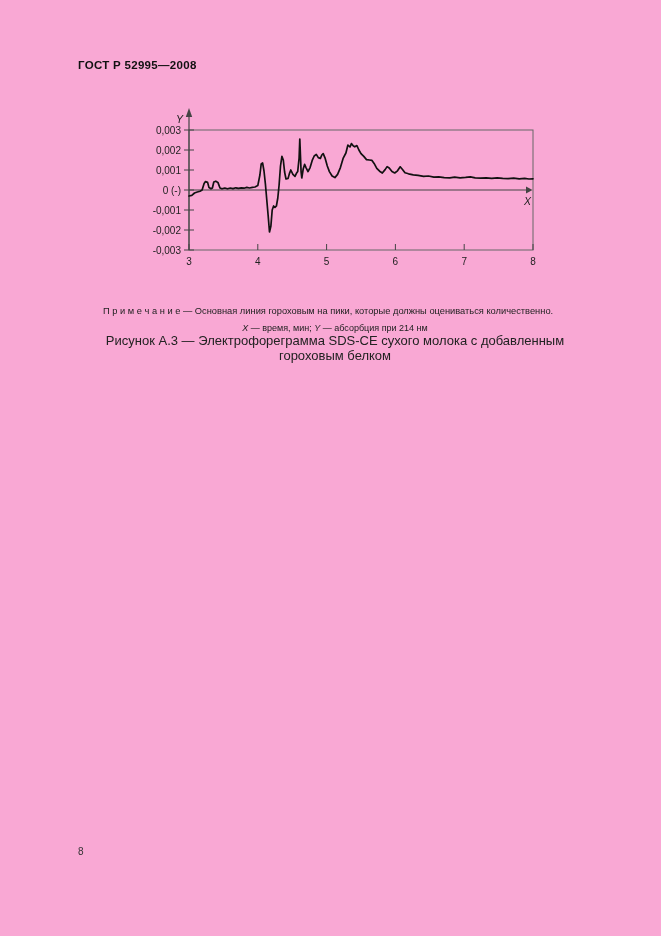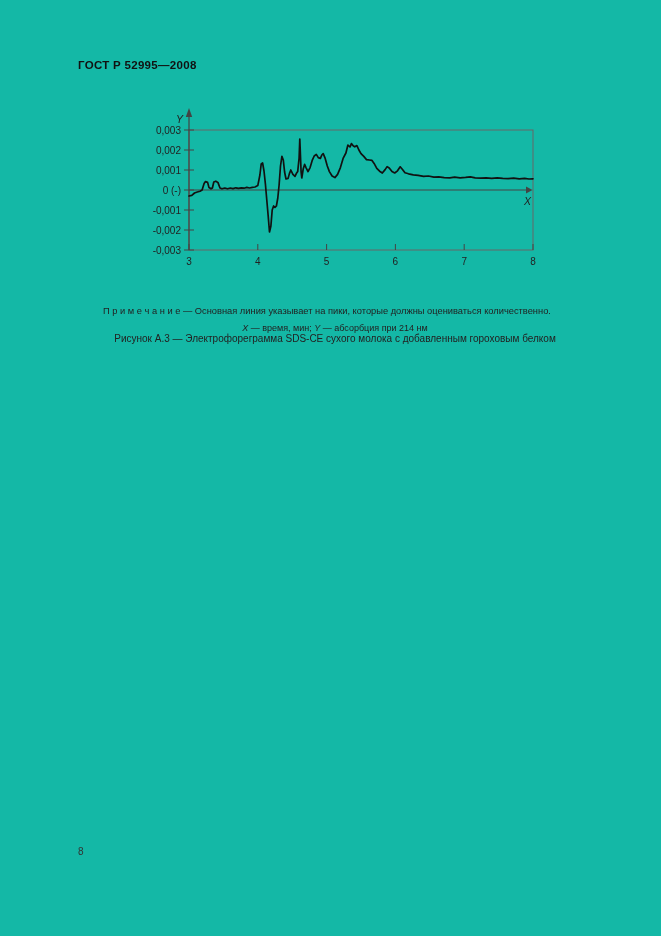--- a/index.html
+++ b/index.html
@@ -1,38 +1,38 @@
 <!DOCTYPE html>
 <html><head>
 <meta charset="utf-8">
 <style>
   html,body{margin:0;padding:0;}
   body{
     width:661px;height:936px;background:#ffffff;
     font-family:"Liberation Sans",sans-serif;color:#1c1c1c;
   }
-  .page{position:relative;width:661px;height:936px;background:#14b8a6;overflow:hidden;}
+  .page{position:relative;width:661px;height:936px;background:#f9a8d4;overflow:hidden;}
   .doc-header{
     position:absolute;left:78px;top:59px;
     font-size:11.5px;font-weight:bold;letter-spacing:.3px;color:#111;
     white-space:nowrap;
   }
   .chart-svg{position:absolute;left:0;top:105px;}
   .axis-caption{
     position:absolute;left:78px;top:279px;width:514px;
     text-align:center;font-size:9px;color:#222;white-space:nowrap;margin-top:44px;
   }
   .axis-caption .var{font-style:italic;}
   .note-line{
     position:absolute;left:103px;top:306px;width:495px;
     font-size:9.3px;color:#222;
   }
   .fig-caption{
     position:absolute;left:78px;top:333px;width:514px;
-    text-align:center;font-size:10px;color:#222;
+    text-align:center;font-size:13px;color:#222;
   }
   .page-number{
     position:absolute;left:78px;top:846px;font-size:10px;color:#333;
   }
 </style>
 </head>
 <body>
 
 <div class="page">
 
@@ -72,19 +72,19 @@
       <polygon points="185.8,12 192.2,12 189,3" fill="#444444"></polygon>
       <text x="183" y="18" text-anchor="end" font-size="10.5" font-style="italic" fill="#222">Y</text>
       <text x="531" y="100" text-anchor="end" font-size="10.5" font-style="italic" fill="#222">X</text>
       <polyline points="189.0,91.0 191.8,90.4 194.5,88.0 197.3,87.0 200.0,86.2 202.1,85.0 204.1,78.6 205.5,76.6 207.6,77.4 209.0,82.6 211.0,83.8 212.4,83.0 213.8,77.0 215.8,76.2 217.9,77.4 220.0,83.0 222.0,83.8 224.8,83.0 227.5,83.8 230.3,83.0 233.0,83.6 235.8,82.8 238.5,83.4 241.3,82.8 244.0,83.2 246.8,82.4 249.5,83.0 252.3,82.4 255.0,82.0 257.8,80.6 259.9,70.0 261.2,59.0 262.6,58.0 264.0,66.0 265.4,79.0 266.7,94.0 268.1,110.0 269.5,127.0 270.9,121.0 272.2,105.0 273.6,101.0 275.0,102.4 276.4,101.0 277.8,93.0 279.1,80.0 280.5,61.0 281.9,51.4 283.3,55.0 284.6,67.0 286.0,74.0 288.1,73.4 289.4,68.6 290.8,65.0 292.9,69.4 295.0,71.4 296.3,68.6 297.7,66.6 299.1,53.0 299.8,34.0 301.1,67.0 301.8,73.0 303.2,64.0 304.6,59.4 306.0,62.6 308.0,66.6 310.1,62.6 312.2,55.4 314.2,51.0 316.3,49.4 318.3,52.6 320.4,53.4 321.8,50.0 323.2,48.6 325.2,53.4 327.3,61.0 329.4,66.6 332.1,71.0 334.9,72.6 337.6,69.4 340.4,62.6 343.1,53.4 345.9,48.0 347.9,40.0 350.0,42.0 351.4,38.6 353.4,41.0 354.8,41.8 356.9,40.6 358.9,45.0 361.0,48.6 363.8,51.4 366.5,54.6 369.3,55.0 372.0,55.4 374.1,58.4 376.8,63.4 379.6,66.2 382.3,68.0 385.1,64.6 387.1,61.6 389.2,63.0 392.0,66.6 394.7,68.0 397.5,65.8 400.2,61.8 402.3,64.2 405.0,67.8 408.5,68.8 413.3,69.8 418.1,70.4 423.6,71.4 428.4,71.0 433.9,72.2 438.7,71.8 444.2,72.6 449.8,72.8 454.6,72.2 460.1,72.8 465.6,72.4 470.4,71.8 475.2,72.8 480.7,73.2 486.2,72.8 491.7,73.4 497.2,72.8 502.7,73.4 508.2,73.6 513.7,73.2 519.2,73.8 524.7,73.4 528.9,74.0 533.0,73.8" fill="none" stroke="#111111" stroke-width="1.7" stroke-linejoin="round" stroke-linecap="round"></polyline>
     </svg>
 
   <div class="axis-caption">
     <span class="var">X</span><span> — время, мин; </span><span class="var">Y</span><span> — абсорбция при 214 нм</span>
   </div>
 
-  <div class="note-line">П р и м е ч а н и е — Основная линия указывает на пики, которые должны оцениваться количественно.</div>
+  <div class="note-line">П р и м е ч а н и е — Основная линия гороховым на пики, которые должны оцениваться количественно.</div>
 
   <div class="fig-caption">Рисунок А.3 — Электрофореграмма SDS-CE сухого молока с добавленным гороховым белком</div>
 
   <div class="page-number">8</div>
 
 </div>
 
 </body></html>

